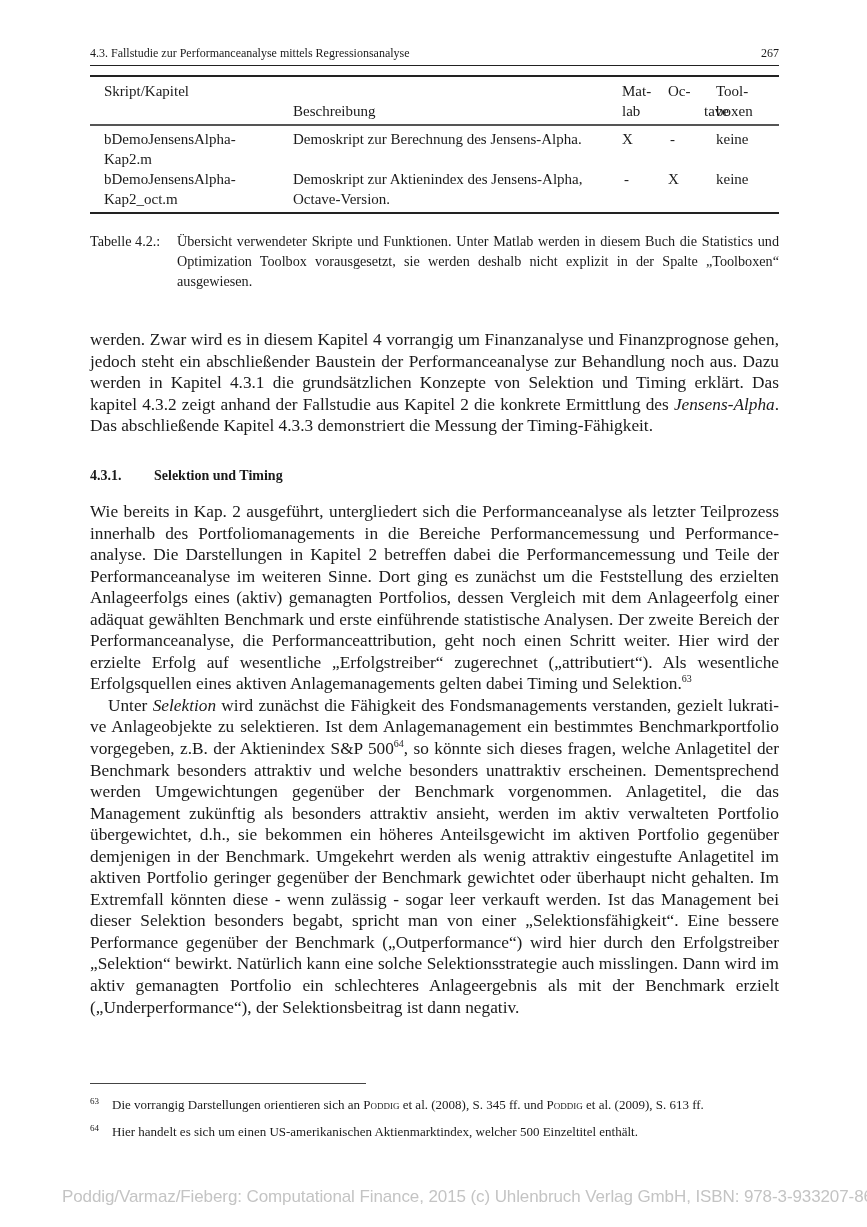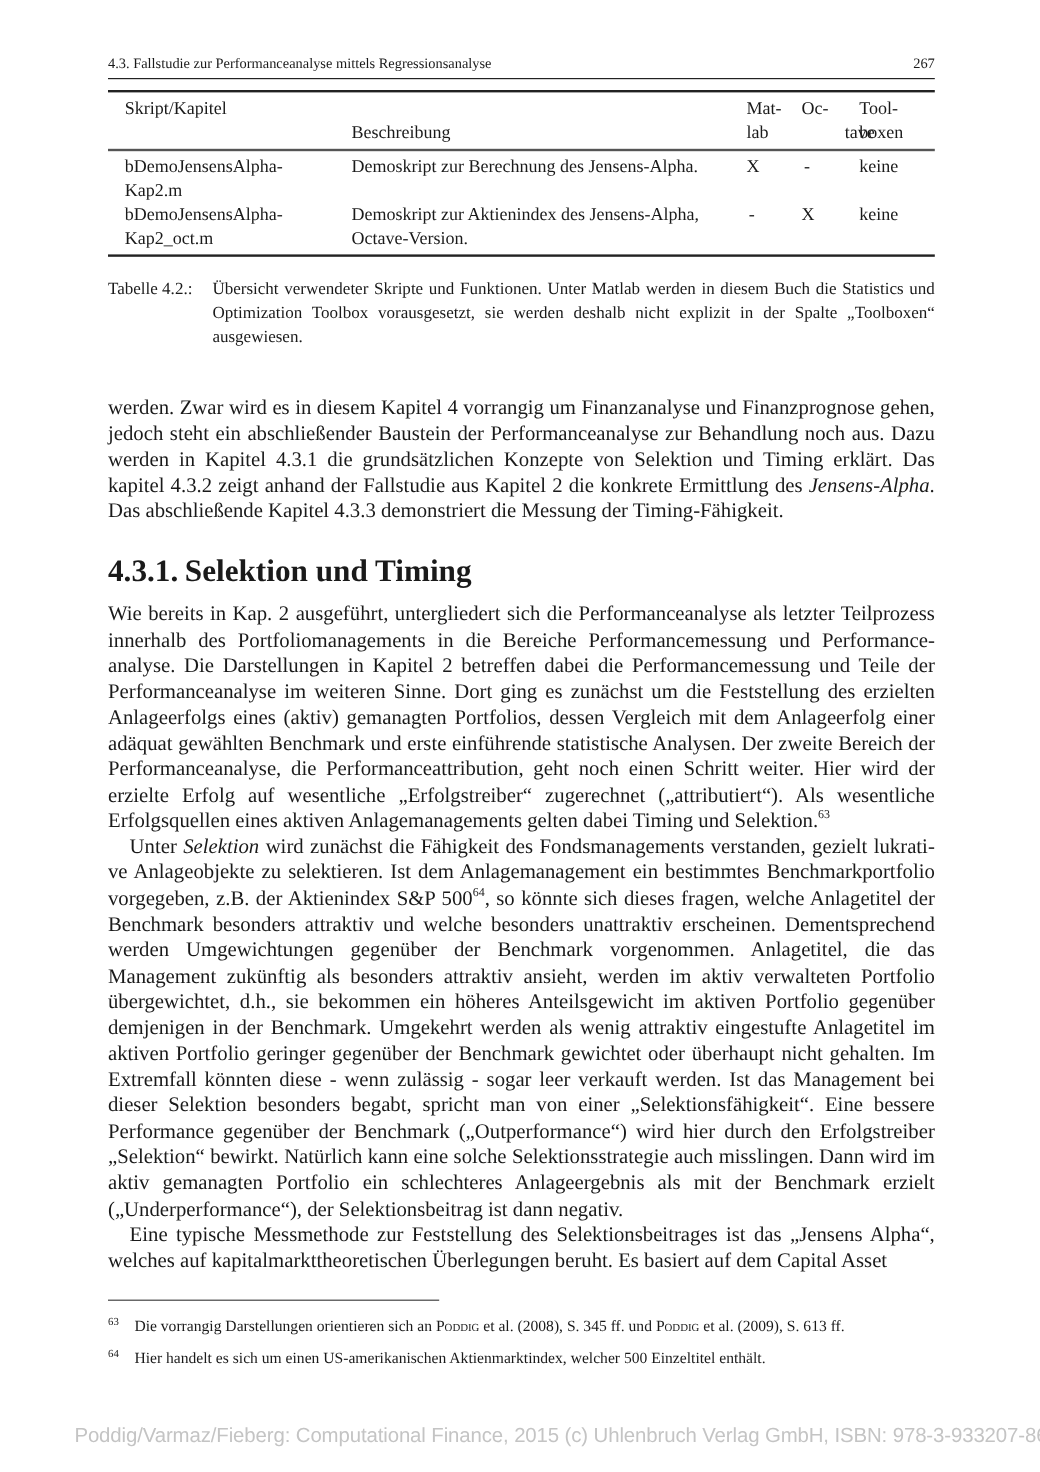--- a/index.html
+++ b/index.html
@@ -10,21 +10,21 @@
   .running-head .num { position: absolute; right: 0; top: 0; }
   .rule { position: absolute; left: 90px; width: 689px; background: #222; }
   .table-wrap { left: 90px; top: 74px; width: 689px; font-size: 15px; line-height: 20px; }
   .cell { position: absolute; white-space: nowrap; }
   .caption { left: 90px; top: 231px; width: 689px; font-size: 14.2px; line-height: 20px; }
   .caption .lbl { position: absolute; left: 0; top: 0; white-space: nowrap; }
   .caption .txt { position: absolute; left: 87px; top: 0; width: 602px; text-align: justify; }
   .body-text { left: 90px; width: 689px; font-size: 17.3px; line-height: 21.55px; text-align: justify; }
   .body-text p { margin: 0; }
   .body-text p.indent { text-indent: 18px; }
-  .heading { left: 90px; top: 463px; font-size: 26px; font-weight: bold; line-height: 26px; white-space: nowrap; }
+  .heading { left: 90px; top: 463px; font-size: 14px; font-weight: bold; line-height: 26px; white-space: nowrap; }
   .heading .hnum { display: inline-block; width: 64px; }
   sup { font-size: 10px; line-height: 0; vertical-align: 7px; }
   .fn { left: 90px; width: 689px; font-size: 13px; line-height: 18px; white-space: nowrap; }
   .fn sup { font-size: 9px; vertical-align: 5px; }
   .fn .fnnum { display: inline-block; width: 22px; }
   .smallcaps { font-variant: small-caps; }
   .watermark { left: 62px; top: 1187px; font-family: "Liberation Sans", "DejaVu Sans", sans-serif;
                font-size: 17px; color: #c4c4c4; white-space: nowrap; letter-spacing: -0.1px; }
   i { font-style: italic; }
 </style>
@@ -80,21 +80,20 @@
   <p><span>werden. Zwar wird es in diesem Kapitel 4 vorrangig um Finanzanalyse und Finanzprognose gehen, jedoch steht ein abschließender Baustein der Performanceanalyse zur Behandlung noch aus. Dazu werden in Kapitel 4.3.1 die grundsätzlichen Konzepte von Selektion und Timing erklärt. Das kapitel 4.3.2 zeigt anhand der Fallstudie aus Kapitel 2 die konkrete Ermittlung des </span><i>Jensens-Alpha</i><span>. Das abschließende Kapitel 4.3.3 demonstriert die Messung der Timing-Fähigkeit.</span></p>
 </div>
 
 <div class="abs heading">
   <span class="hnum">4.3.1.</span><span>Selektion und Timing</span>
 </div>
 
 <div class="abs body-text" style="top:501px;">
   <p><span>Wie bereits in Kap. 2 ausgeführt, untergliedert sich die Performanceanalyse als letzter Teilprozess innerhalb des Portfoliomanagements in die Bereiche Performancemessung und Performance­analyse. Die Darstellungen in Kapitel 2 betreffen dabei die Performancemessung und Teile der Performanceanalyse im weiteren Sinne. Dort ging es zunächst um die Feststellung des erzielten Anlageerfolgs eines (aktiv) gemanagten Portfolios, dessen Vergleich mit dem Anlageerfolg einer adäquat gewählten Benchmark und erste einführende statistische Analysen. Der zweite Bereich der Performanceanalyse, die Performanceattribution, geht noch einen Schritt weiter. Hier wird der erzielte Erfolg auf wesentliche „Erfolgstreiber“ zugerechnet („attributiert“). Als wesentliche Erfolgsquellen eines aktiven Anlagemanagements gelten dabei Timing und Selektion.</span><sup>63</sup></p>
   <p class="indent"><span>Unter </span><i>Selektion</i><span> wird zunächst die Fähigkeit des Fondsmanagements verstanden, gezielt lukrati­ve Anlageobjekte zu selektieren. Ist dem Anlagemanagement ein bestimmtes Benchmarkportfolio vorgegeben, z.B. der Aktienindex S&amp;P 500</span><sup>64</sup><span>, so könnte sich dieses fragen, welche Anlagetitel der Benchmark besonders attraktiv und welche besonders unattraktiv erscheinen. Dementspre­chend werden Umgewichtungen gegenüber der Benchmark vorgenommen. Anlagetitel, die das Management zukünftig als besonders attraktiv ansieht, werden im aktiv verwalteten Portfolio übergewichtet, d.h., sie bekommen ein höheres Anteilsgewicht im aktiven Portfolio gegenüber demjenigen in der Benchmark. Umgekehrt werden als wenig attraktiv eingestufte Anlagetitel im aktiven Portfolio geringer gegenüber der Benchmark gewichtet oder überhaupt nicht gehalten. Im Extremfall könnten diese - wenn zulässig - sogar leer verkauft werden. Ist das Management bei dieser Selektion besonders begabt, spricht man von einer „Selektionsfähigkeit“. Eine bessere Performance gegenüber der Benchmark („Outperformance“) wird hier durch den Erfolgstreiber „Selektion“ bewirkt. Natürlich kann eine solche Selektionsstrategie auch misslingen. Dann wird im aktiv gemanagten Portfolio ein schlechteres Anlageergebnis als mit der Benchmark erzielt („Underperformance“), der Selektionsbeitrag ist dann negativ.</span></p>
-  <p class="indent"><span>Eine typische Messmethode zur Feststellung des Selektionsbeitrages ist das „Jensens Alpha“, welches auf kapitalmarkttheoretischen Überlegungen beruht. Es basiert auf dem Capital Asset</span></p>
 </div>
 
 <div class="abs" style="left:90px;top:1083px;width:276px;height:1px;background:#444;"></div>
 <div class="abs fn" style="top:1096px;">
   <span class="fnnum"><sup>63</sup></span><span>Die vorrangig Darstellungen orientieren sich an </span><span class="smallcaps">Poddig</span><span> et al. (2008), S. 345 ff. und </span><span class="smallcaps">Poddig</span><span> et al. (2009), S. 613 ff.</span>
 </div>
 <div class="abs fn" style="top:1123px;">
   <span class="fnnum"><sup>64</sup></span><span>Hier handelt es sich um einen US-amerikanischen Aktienmarktindex, welcher 500 Einzeltitel enthält.</span>
 </div>
 

